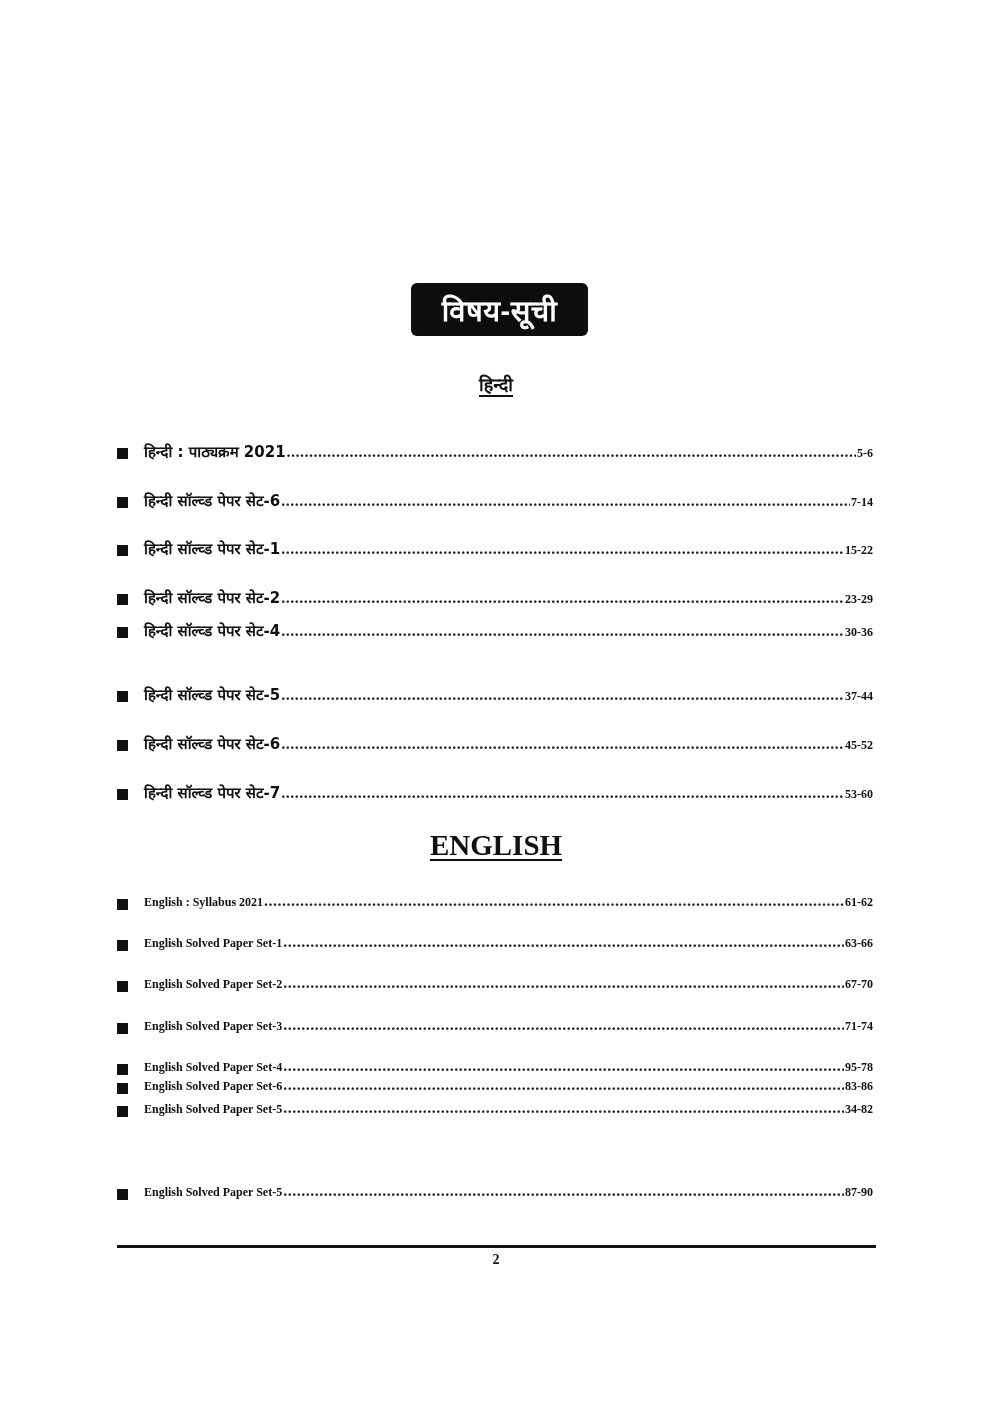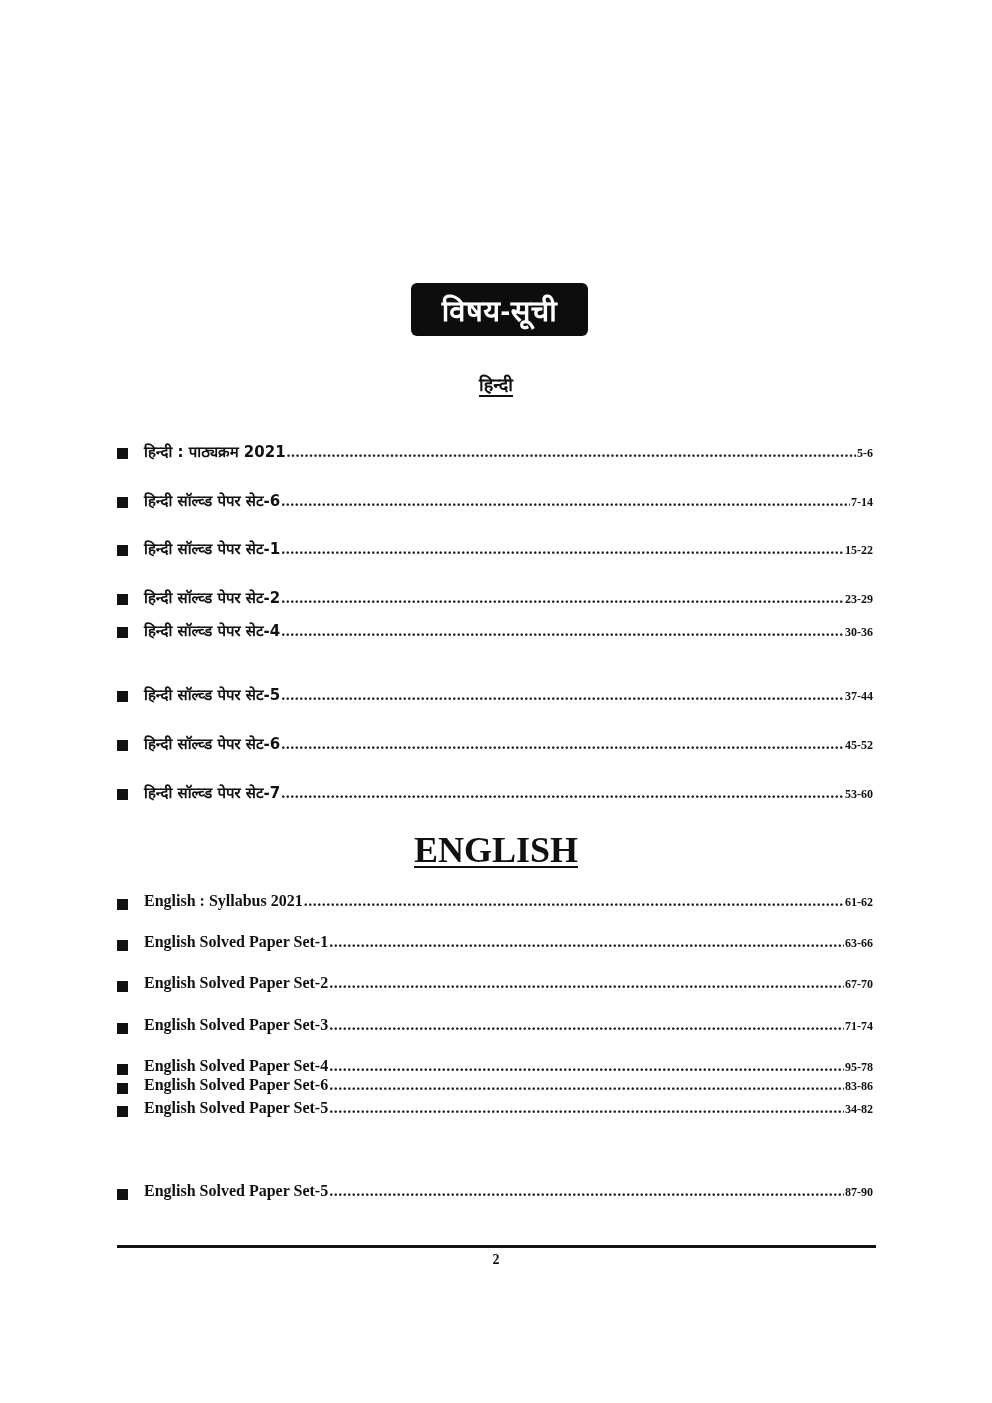--- a/index.html
+++ b/index.html
@@ -13,33 +13,33 @@
       display: flex; align-items: center; justify-content: center;
       font-family: Liberation Sans, sans-serif; font-size: 29px; font-weight: bold;
       letter-spacing: 0.5px;
     }
     .section-heading {
       position: absolute; left: 0; width: 992px; text-align: center;
       font-weight: bold; text-decoration: underline; text-decoration-thickness: 2px;
       text-underline-offset: 4px;
     }
     .hindi-heading { top: 372px; font-family: "DejaVu Sans", sans-serif; font-size: 18px; }
-    .english-heading { top: 829px; font-family: "Liberation Serif", serif; font-size: 36px; }
+    .english-heading { top: 829px; font-family: "Liberation Serif", serif; font-size: 29px; }
     .toc-list { position: absolute; left: 117px; width: 756px; }
     .toc-item {
       position: absolute; left: 0; width: 756px; height: 24px;
       display: flex; align-items: baseline; font-weight: bold;
     }
     .bullet {
       display: inline-block; width: 11px; height: 11px; background: #111;
       margin-right: 16px; flex: 0 0 auto; align-self: center;
     }
     .label { white-space: nowrap; flex: 0 0 auto; }
     .hindi .label { font-family: "DejaVu Sans", sans-serif; font-size: 15px; }
-    .english .label { font-family: "Liberation Serif", serif; font-size: 16px; }
+    .english .label { font-family: "Liberation Serif", serif; font-size: 12px; }
     .leader {
       flex: 1 1 auto; overflow: hidden; white-space: nowrap;
       font-family: "Liberation Serif", serif; font-size: 16px; letter-spacing: 0.5px;
       margin: 0 1px; color: #222;
     }
     .leader::before {
       content: "................................................................................................................................................................................................................";
     }
     .pages { flex: 0 0 auto; font-family: "Liberation Serif", serif; font-size: 12px; white-space: nowrap; }
     .footer-rule { position: absolute; left: 117px; top: 1245px; width: 759px; height: 3px; background: #111; }

